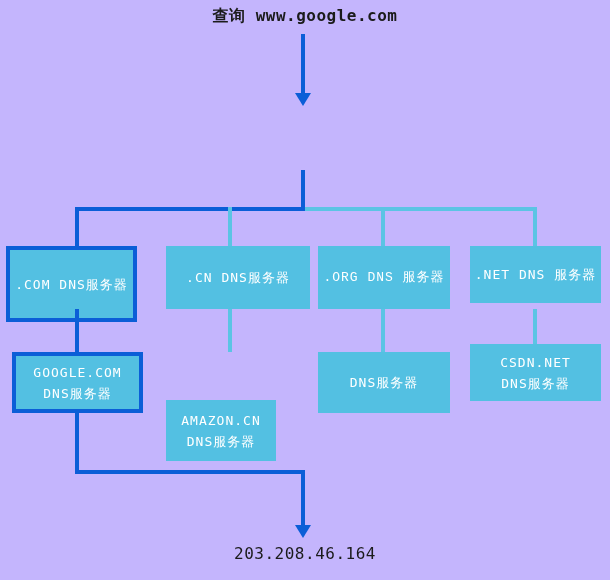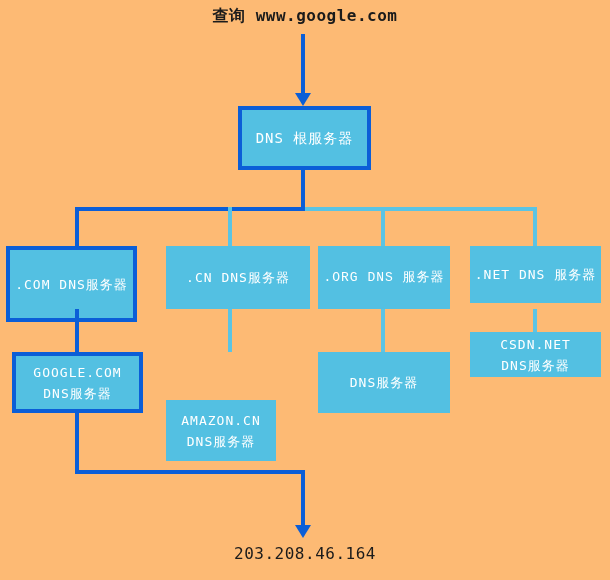--- a/index.html
+++ b/index.html
@@ -5,21 +5,21 @@
   html, body {
     margin: 0;
     padding: 0;
     background: #ffffff;
     font-family: "DejaVu Sans Mono", "Liberation Mono", monospace;
   }
   .canvas {
     position: relative;
     width: 610px;
     height: 580px;
-    background: #fdba74;
+    background: #c4b5fd;
     overflow: hidden;
   }
   .title-text {
     position: absolute;
     left: 0; top: 6px;
     width: 610px;
     text-align: center;
     font-size: 16px;
     font-weight: 600;
     color: var(--label-text, #1b1b1b);
@@ -72,23 +72,20 @@
 </head>
 <body>
 
 <div class="canvas">
 
   <div class="title-text">查询 www.google.com</div>
 
   <div class="line dark" style="left:301px; top:34px; width:4px; height:61px;"></div>
   <div class="arrowhead" style="left:295px; top:93px;"></div>
 
-  <div class="node root highlighted" style="left:238px; top:106px; width:133px; height:64px;">
-    <span>DNS 根服务器</span>
-  </div>
 
   <div class="line dark" style="left:301px; top:170px; width:4px; height:41px;"></div>
   <div class="line dark" style="left:75px; top:207px; width:230px; height:4px;"></div>
   <div class="line light" style="left:305px; top:207px; width:232px; height:4px;"></div>
 
   <div class="line dark" style="left:75px;  top:207px; width:4px; height:39px;"></div>
   <div class="line light" style="left:228px; top:207px; width:4px; height:39px;"></div>
   <div class="line light" style="left:381px; top:207px; width:4px; height:39px;"></div>
   <div class="line light" style="left:533px; top:207px; width:4px; height:39px;"></div>
 
@@ -114,21 +111,21 @@
     <span>GOOGLE.COM</span>
     <span>DNS服务器</span>
   </div>
   <div class="node" style="left:166px; top:372px; width:110px; height:61px;margin-top:28px;">
     <span>AMAZON.CN</span>
     <span>DNS服务器</span>
   </div>
   <div class="node" style="left:318px; top:352px; width:132px; height:61px;">
     <span>DNS服务器</span>
   </div>
-  <div class="node" style="left:470px; top:332px; width:131px; height:45px;text-align:right;">
+  <div class="node" style="left:470px; top:344px; width:131px; height:57px;text-align:right;">
     <span>CSDN.NET</span>
     <span>DNS服务器</span>
   </div>
 
   <div class="line dark" style="left:75px; top:413px; width:4px; height:61px;"></div>
   <div class="line dark" style="left:75px; top:470px; width:230px; height:4px;"></div>
   <div class="line dark" style="left:301px; top:470px; width:4px; height:55px;"></div>
   <div class="arrowhead" style="left:295px; top:525px;"></div>
 
   <div class="ip-text">203.208.46.164</div>

